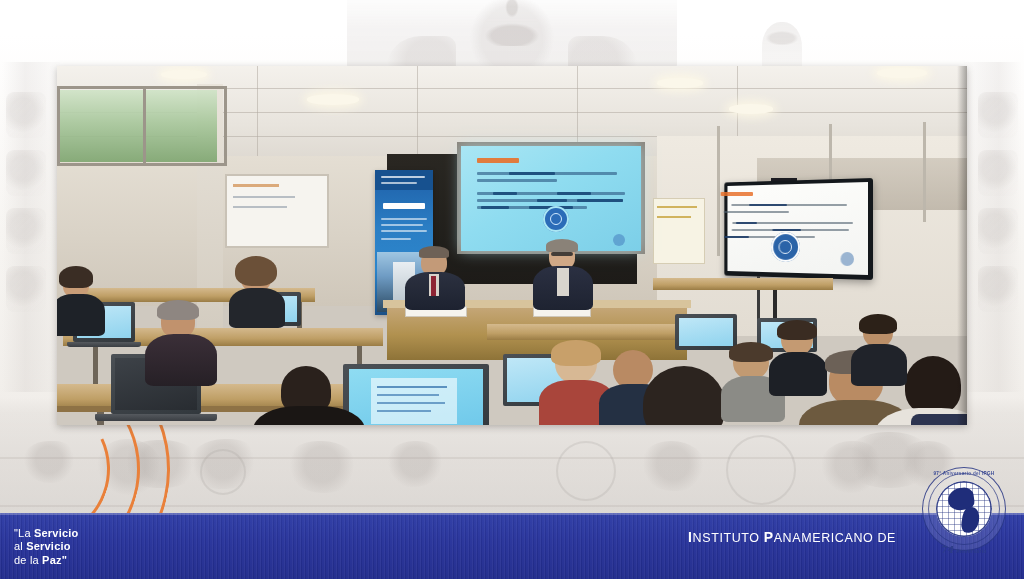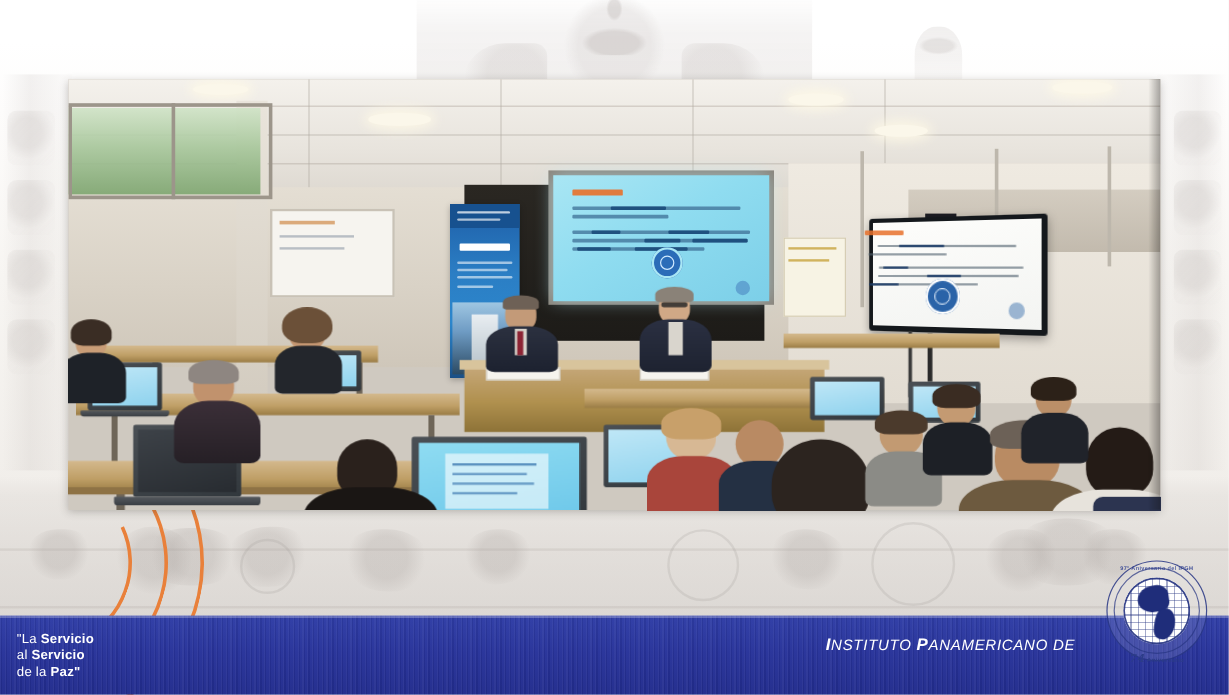--- a/index.html
+++ b/index.html
@@ -243,21 +243,21 @@
     text-shadow:0 1px 2px rgba(0,0,0,.35);
     white-space:nowrap;
   }
   #tagline .bold-ipgh {
     font-family:"Liberation Sans", sans-serif;
     font-style:italic; font-weight:bold; font-size:20px; letter-spacing:0;
   }
   #org-name {
     position:absolute; right:128px; top:16px;
     color:#ffffff; font-size:12.5px; line-height:16px;
-    letter-spacing:.6px; text-align:left;font-style:italic;
+    letter-spacing:.6px; text-align:left;
   }
   #org-name b { font-weight:bold; font-size:14px; }
 
   #peace-motto {
     position:absolute; left:14px; bottom:12px; z-index:8;
     color:#ffffff; font-size:11px; line-height:13.5px;
     letter-spacing:.2px;
   }
   #peace-motto b { font-weight:bold; }
 

